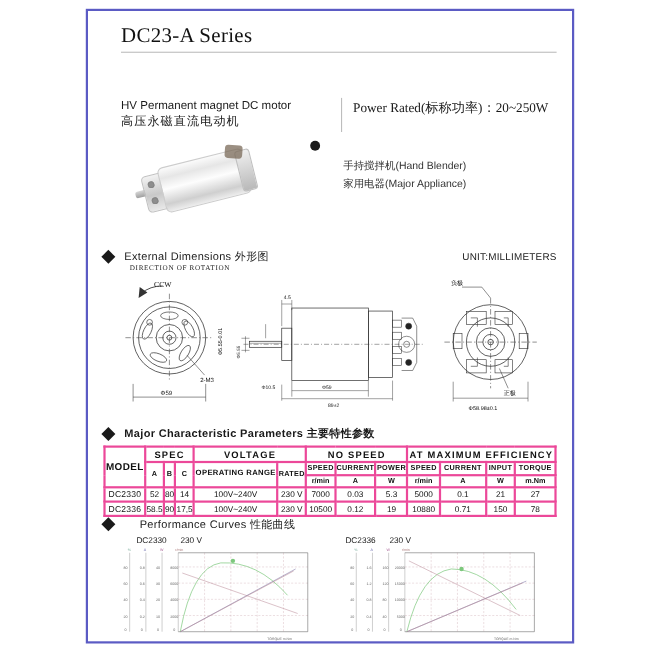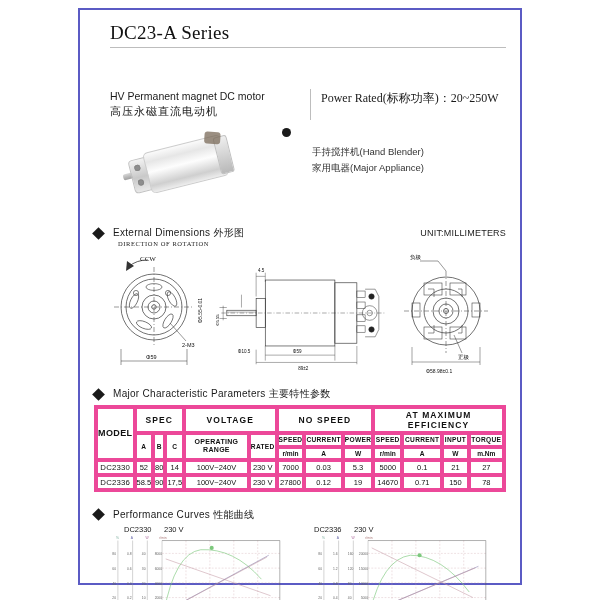--- a/index.html
+++ b/index.html
@@ -57,21 +57,21 @@
   .unit{margin-left:auto;font-size:9px;letter-spacing:.2px;}
 
   
   .draw-row{display:flex;margin-top:2px;height:132px;}
   .d1{width:120px;}.d2{flex:1;}.d3{width:118px;}
   .rot-lbl{font-family:"Liberation Serif",serif;font-size:6.5px;letter-spacing:.6px;
     margin-left:24px;color:#222;}
 
   
   table.param{border-collapse:collapse;width:100%;margin-top:4px;font-size:7.5px;}
-  table.param th,table.param td{border:4px solid #ec4899;text-align:center;padding:1px 0;color:#111;}
+  table.param th,table.param td{border:2px solid #ec4899;text-align:center;padding:1px 0;color:#111;}
   .th-grp{font-size:8.5px;letter-spacing:1.1px;padding:2px 0;}
   .th-sub{font-size:6.6px;letter-spacing:.3px;line-height:1.15;}
   .th-unit{font-size:6.6px;}
   .model-cell{font-size:9px;letter-spacing:.4px;}
   td.mdl{font-size:7.8px;letter-spacing:.2px;}
   .r-op{font-size:7px;}
 
   
   .curve-head{display:flex;margin-top:3px;font-size:7.5px;}
   .ch-a{width:40px;margin-left:30px;}
@@ -244,21 +244,21 @@
             <line x1="24" y1="113" x2="92" y2="113"></line>
           </g>
         </g>
         <text x="22" y="10" font-size="5.5" font-family="Liberation Sans, sans-serif" fill="#111">负极</text>
         <text x="70" y="110" font-size="5.5" font-family="Liberation Sans, sans-serif" fill="#111">正极</text>
         <text x="38" y="124" font-size="5" font-family="Liberation Sans, sans-serif" fill="#111">Φ58.98±0.1</text>
       </svg>
     </div>
   </div>
 
-  <div class="sec" style="margin-top:6px;">
+  <div class="sec" style="margin-top:6px;font-weight:bold;">
     <span class="dia"></span>
     <span class="sec-t">Major  Characteristic Parameters  主要特性参数</span>
   </div>
 
   <table class="param">
     <tbody>
           <tr>
       <th rowspan="3" class="model-cell">MODEL</th>
       <th colspan="3" class="th-grp">SPEC</th>
       <th colspan="2" class="th-grp">VOLTAGE</th>
@@ -303,32 +303,32 @@
       <td>21</td>
       <td>27</td>
     </tr>
     <tr>
       <td class="mdl">DC2336</td>
       <td>58.5</td>
       <td>90</td>
       <td>17,5</td>
       <td>100V~240V</td>
       <td>230 V</td>
-      <td>27800</td>
+      <td>10500</td>
       <td>0.12</td>
       <td>19</td>
-      <td>14670</td>
+      <td>10880</td>
       <td>0.71</td>
       <td>150</td>
       <td>78</td>
     </tr>
   </tbody>
       </table>
 
-  <div class="sec" style="margin-top:16px;">
+  <div class="sec" style="margin-top:0;gap:14px;">
     <span class="dia"></span>
     <span class="sec-t">Performance Curves  性能曲线</span>
   </div>
   <div class="curve-head">
     <div class="ch-a">DC2330</div>
     <div class="ch-b">230 V</div>
     <div class="ch-c">DC2336</div>
     <div>230 V</div>
   </div>
 

